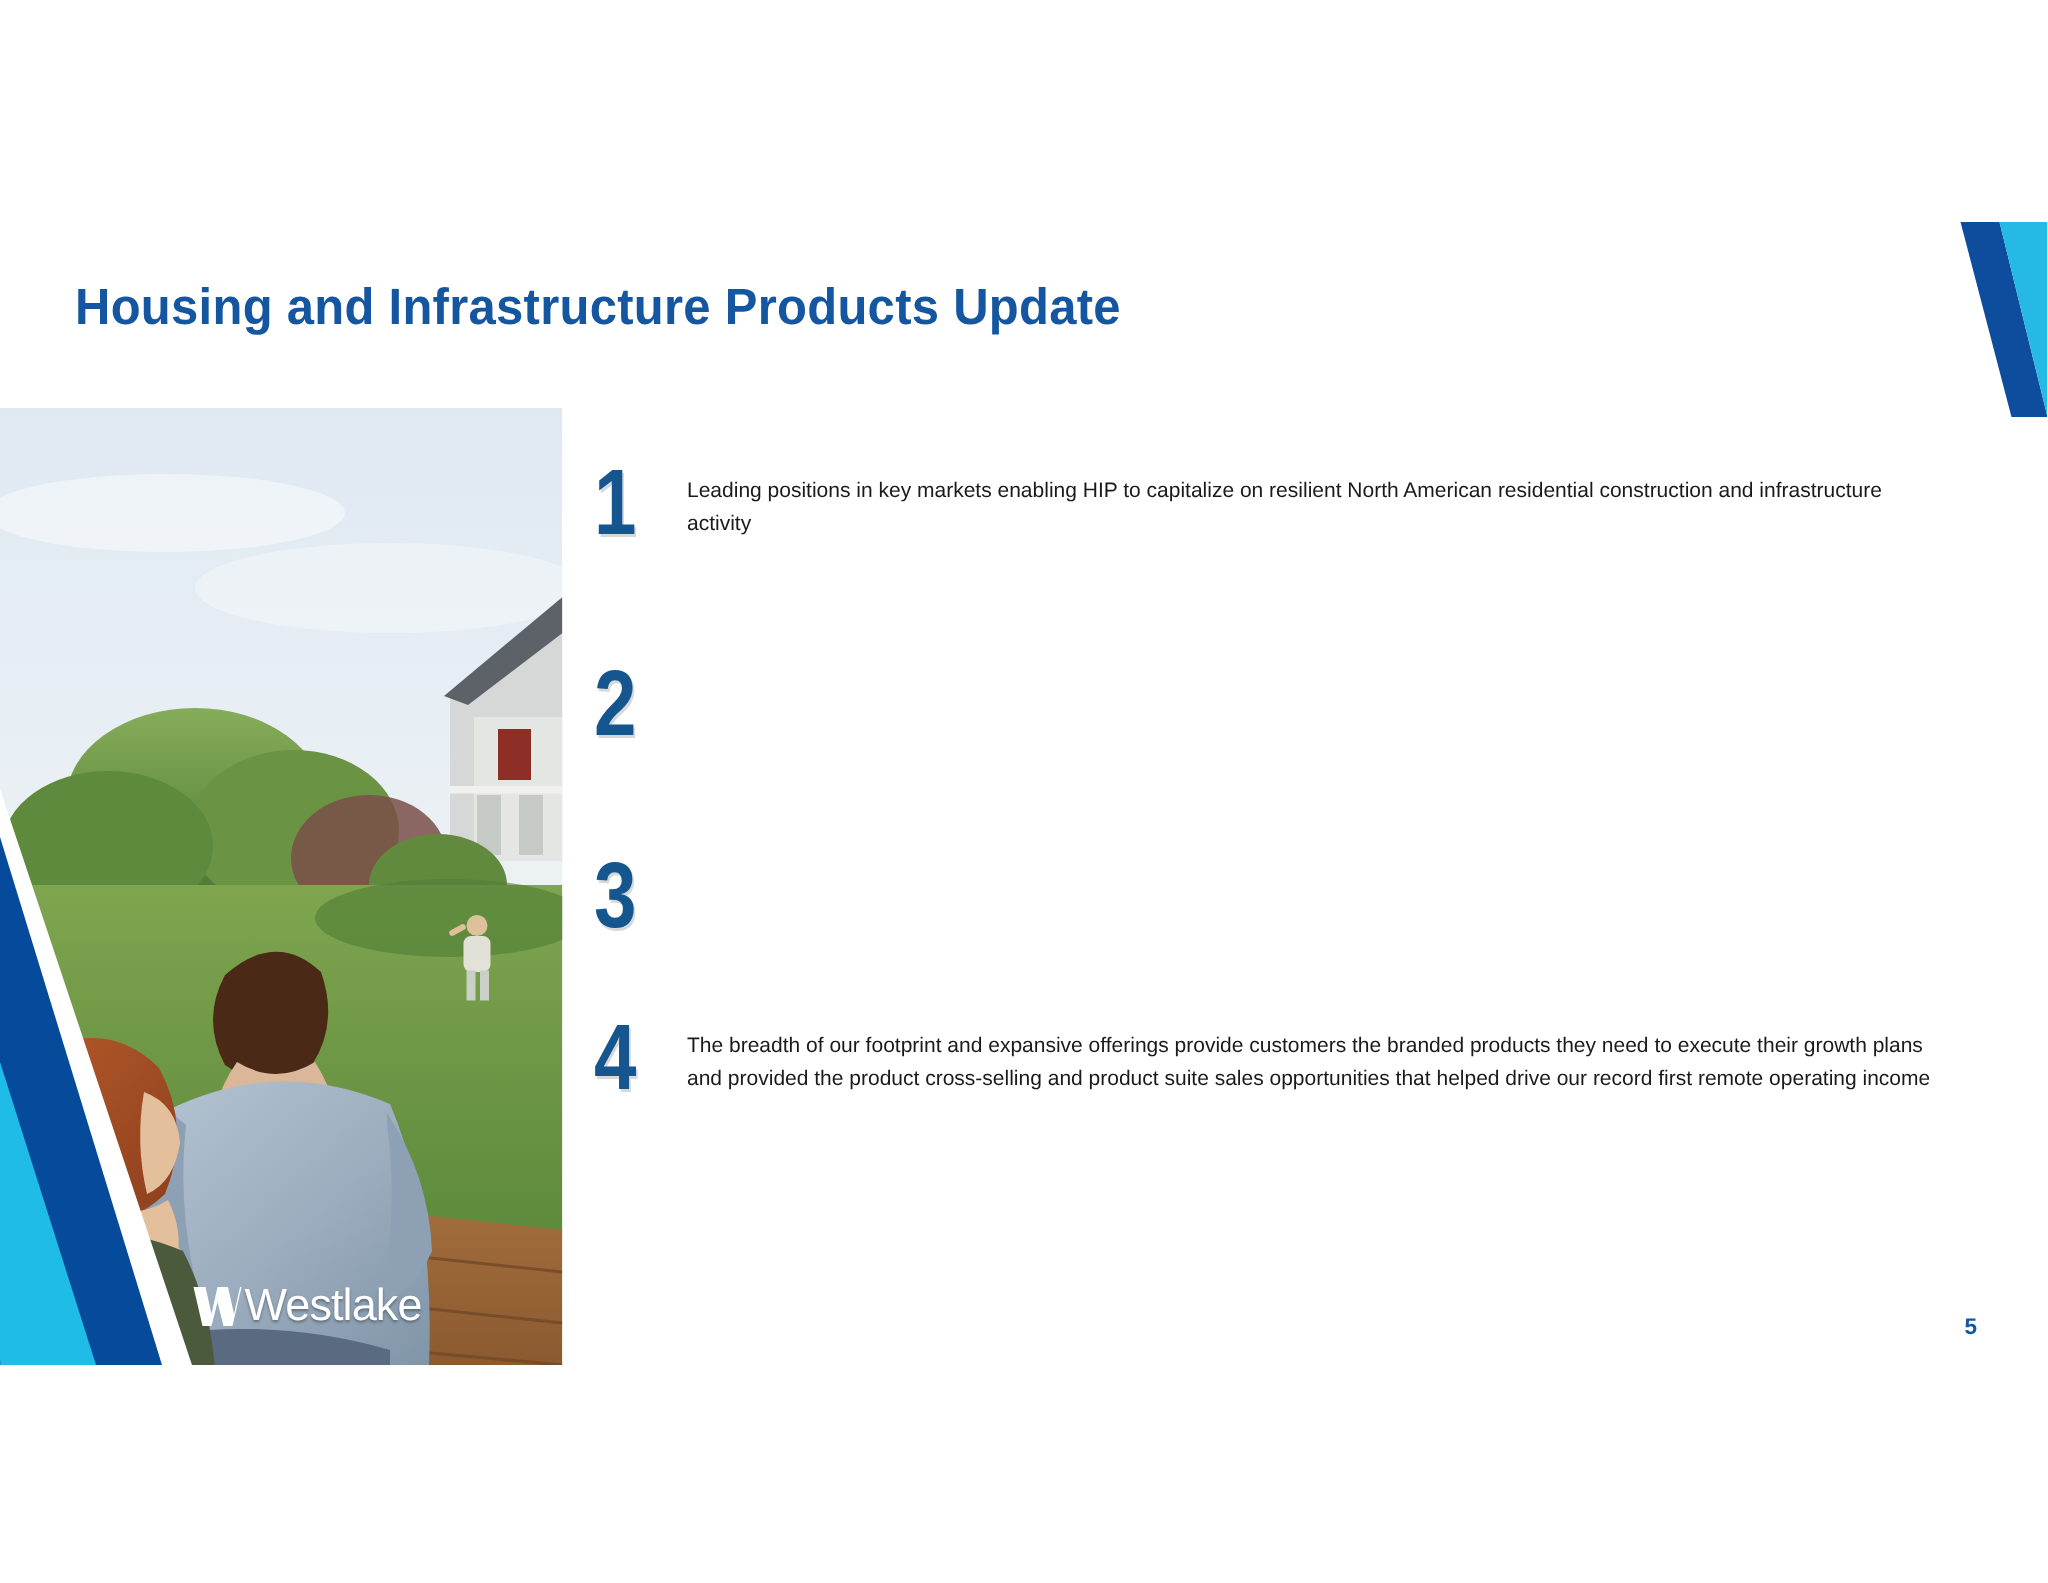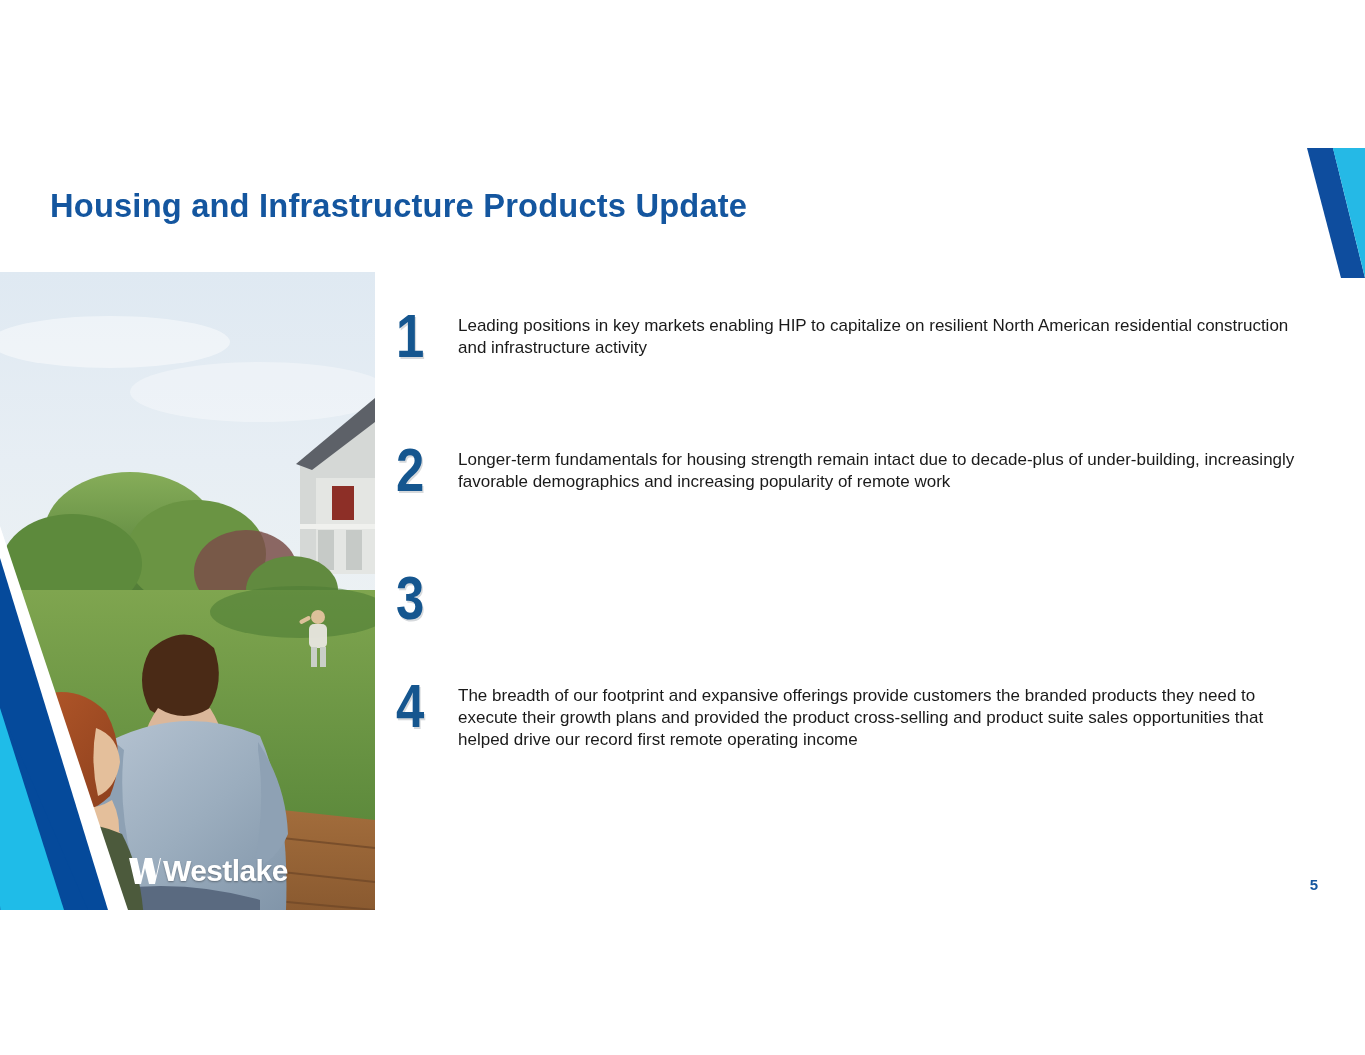--- a/index.html
+++ b/index.html
@@ -70,21 +70,21 @@
   }
   .logo-mark {
     width: 34px;
     height: 30px;
     margin-right: 1px;
     flex: 0 0 auto;
   }
   .logo-text {
     color: #ffffff;
     font-size: 30px;
-    font-weight: bold;
+    font-weight: normal;
     letter-spacing: -0.6px;
     line-height: 30px;
     text-shadow: 0 1px 2px rgba(0,0,0,.35);
   }
 
   
   .points {
     position: absolute;
     left: 396px;
     top: 305px;
@@ -105,21 +105,21 @@
     color: #15568F;
     font-stretch: condensed;
     text-shadow: 1.5px 2px 0 rgba(120,130,140,.30);
     transform: scaleX(0.82);
     transform-origin: left top;
     margin-top: 2px;
     user-select: none;
   }
   .point-text {
     flex: 1 1 auto;
-    font-size: 17px;
+    font-size: 14px;
     line-height: 22px;
     color: #1a1a1a;
     padding-top: 10px;
   }
 
   
   .row-1 { margin-bottom: 74px; }
   .row-2 { margin-bottom: 68px; }
   .row-3 { margin-bottom: 48px; }
 
@@ -259,21 +259,20 @@
 
   <div class="points">
 
     <div class="point-row row-1">
       <div class="point-num">1</div>
       <div class="point-text">Leading positions in key markets enabling HIP to capitalize on resilient North American residential construction and infrastructure activity</div>
     </div>
 
     <div class="point-row row-2">
       <div class="point-num">2</div>
-      <div class="point-text">Longer-term fundamentals for housing strength remain intact due to decade-plus of under-building, increasingly favorable demographics and increasing popularity of remote work</div>
     </div>
 
     <div class="point-row row-3">
       <div class="point-num">3</div>
     </div>
 
     <div class="point-row">
       <div class="point-num">4</div>
       <div class="point-text">The breadth of our footprint and expansive offerings provide customers the branded products they need to execute their growth plans and provided the product cross-selling and product suite sales opportunities that helped drive our record first remote operating income</div>
     </div>

